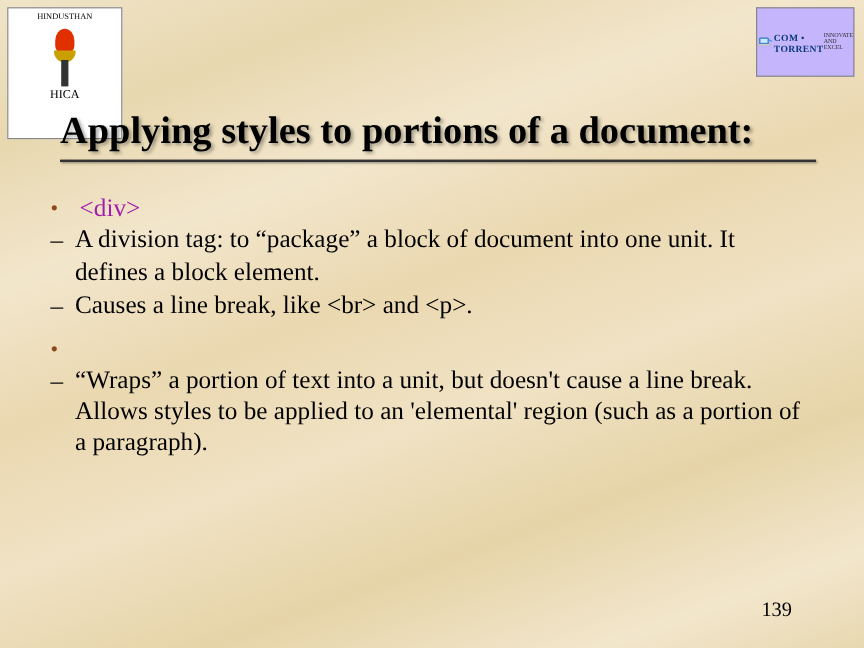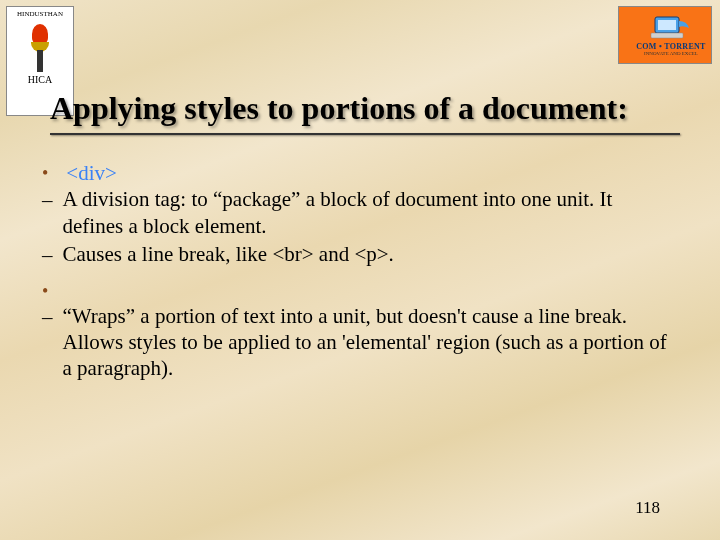--- a/index.html
+++ b/index.html
@@ -14,21 +14,21 @@
       #f0e4c8 0%, #e8d8b0 15%, #f2e6cc 30%, #ead8b0 45%,
       #f0e2c4 60%, #e6d4a8 75%, #f2e6cc 90%, #e8d8b0 100%);
     font-family: "Times New Roman", Times, serif;
     color: #000;
     position: relative;
   }
   .logo-left {
     position: absolute;
     top: 6px;
     left: 6px;
-    width: 68px;
+    width: 96px;
     height: 110px;
     background: #fff;
     border: 1px solid #888;
     display: flex;
     flex-direction: column;
     align-items: center;
     font-size: 7px;
     text-align: center;
     box-sizing: border-box;
     padding-top: 3px;
@@ -72,27 +72,26 @@
     font-size: 10px;
     font-weight: normal;
     margin-top: 2px;
   }
   .logo-right {
     position: absolute;
     top: 6px;
     right: 8px;
     width: 80px;
     height: 56px;
-    background: #f97316;
+    background: #c4b5fd;
     border: 1px solid #888;
     display: flex;
-    flex-direction: column;
+    flex-direction: row;
     align-items: center;
     justify-content: center;
-    padding-left: 12px;
   }
   .logo-right svg { display:block; }
   .logo-right .brand {
     font-size: 8px;
     font-weight: bold;
     color: #0a3a7a;
     letter-spacing: 0.3px;
     margin-top: 1px;
   }
   .logo-right .tag {
@@ -128,21 +127,21 @@
   .content > ul > li { margin-bottom: 10px; }
   .bullet-row { display: flex; }
   .bullet-dot {
     color: #8a4a1a;
     font-size: 18px;
     margin-right: 18px;
     margin-top: 2px;
     flex: 0 0 auto;
   }
   .bullet-head {
-    color: #3b82f6;
+    color: #a21caf;
     font-weight: 400;
   }
   .sub { list-style: none; margin: 2px 0 0 0; padding: 0 0 0 54px; }
   .sub li { display: flex; margin-bottom: 2px; }
   .dash {
     flex: 0 0 auto;
     margin-right: 10px;
     margin-top: 1px;
   }
   .subtext { flex: 1 1 auto; }
@@ -207,13 +206,13 @@
       <ul class="sub">
         <li>
           <span class="dash">–</span>
           <span class="subtext">“Wraps” a portion of text into a unit, but doesn't cause a line break. Allows styles to be applied to an 'elemental' region (such as a portion of a paragraph).</span>
         </li>
       </ul>
     </li>
   </ul>
 </div>
 
-<div class="page-num">118</div>
+<div class="page-num">139</div>
 
 </body></html>

